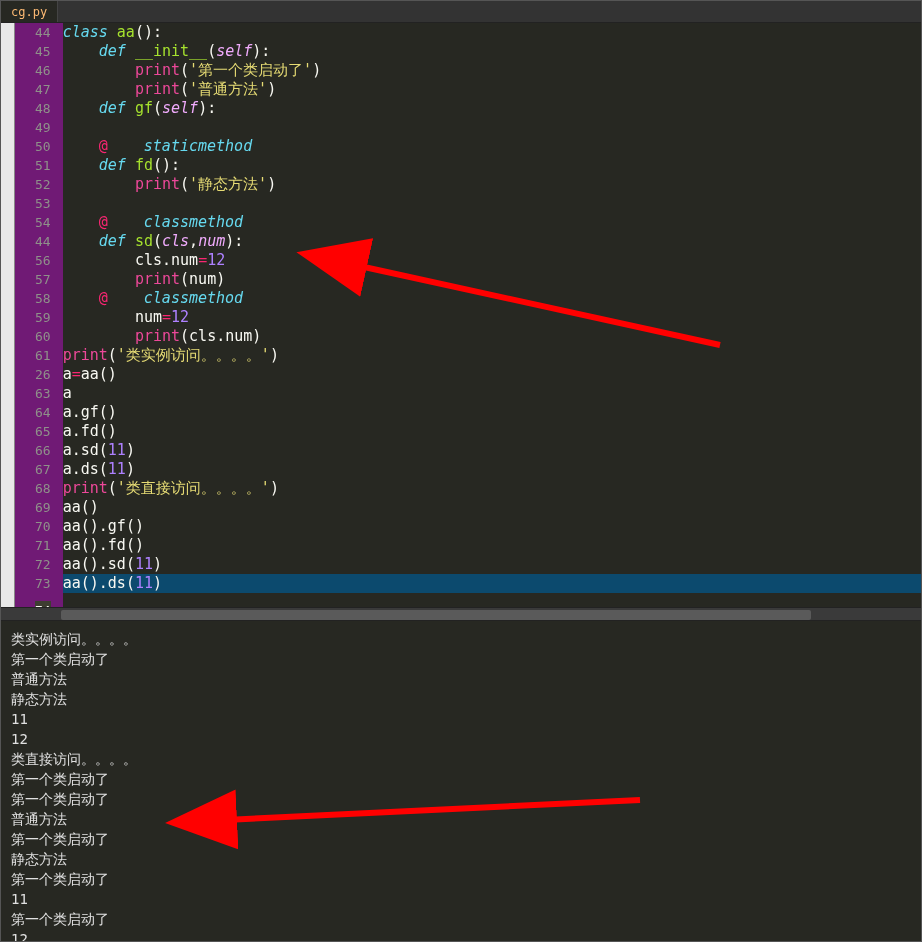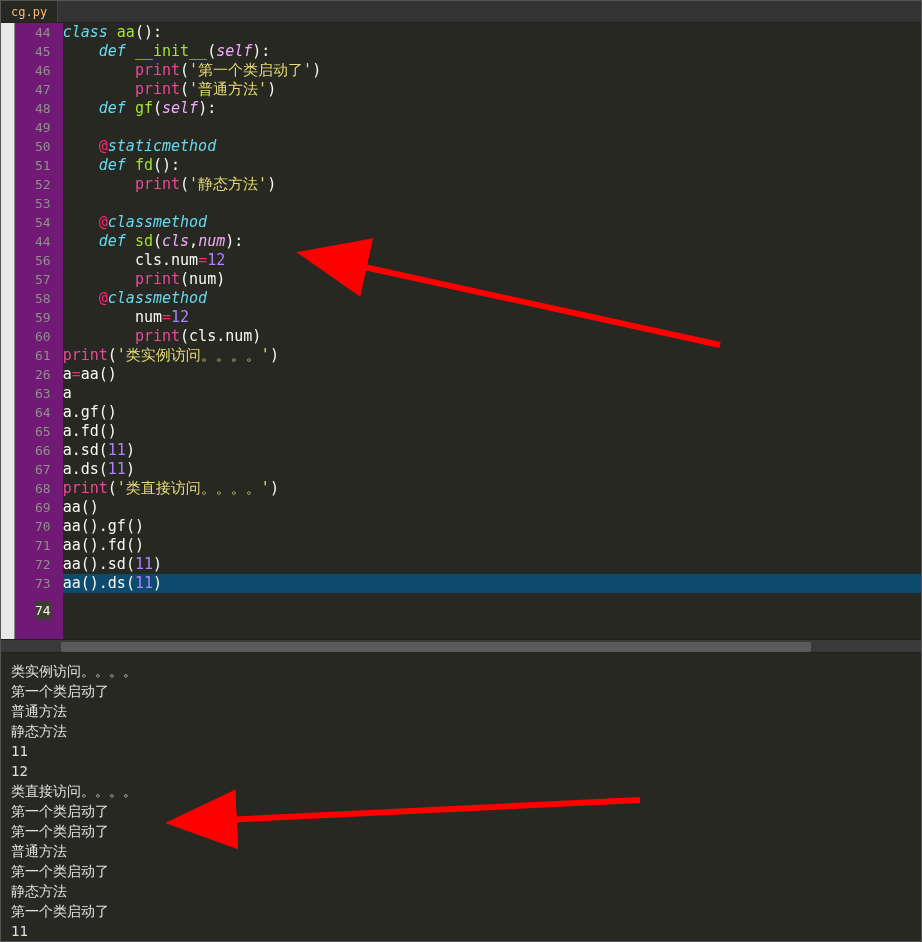--- a/index.html
+++ b/index.html
@@ -91,34 +91,34 @@
   top: 2px;
   background: #5a5a5a;
   border-radius: 2px;
 }
 .console {
   background: #272822;
   color: #e0e0e0;
   padding: 8px 10px;
   font-size: 14px;
   line-height: 20px;
-  height: 288px;
+  height: 320px;
   overflow: auto;
   position: relative;
   font-family: 'SimSun', 'Consolas', monospace;
 }
 .console-line { white-space: pre; }
 
 
 .kw-storage { color: #66d9ef; font-style: italic; } 
 .fn-name { color: #a6e22e; }
 .param { color: #f0abfc; font-style: italic; }
 .builtin { color: #ec4899; }
 .str { color: #e6db74; }
-.decor { color: #66d9ef; font-style: italic; }
+.decor { color: #66d9ef; font-style: italic; margin-left: 36px; }
 .at { color: #f92672; }
 .num { color: #ae81ff; }
 .op { color: #f92672; }
 .punct { color: #f8f8f2; }
 .ident { color: #f8f8f2; }
 
 .arrow-overlay {
   position: absolute;
   pointer-events: none;
   top: 0;

